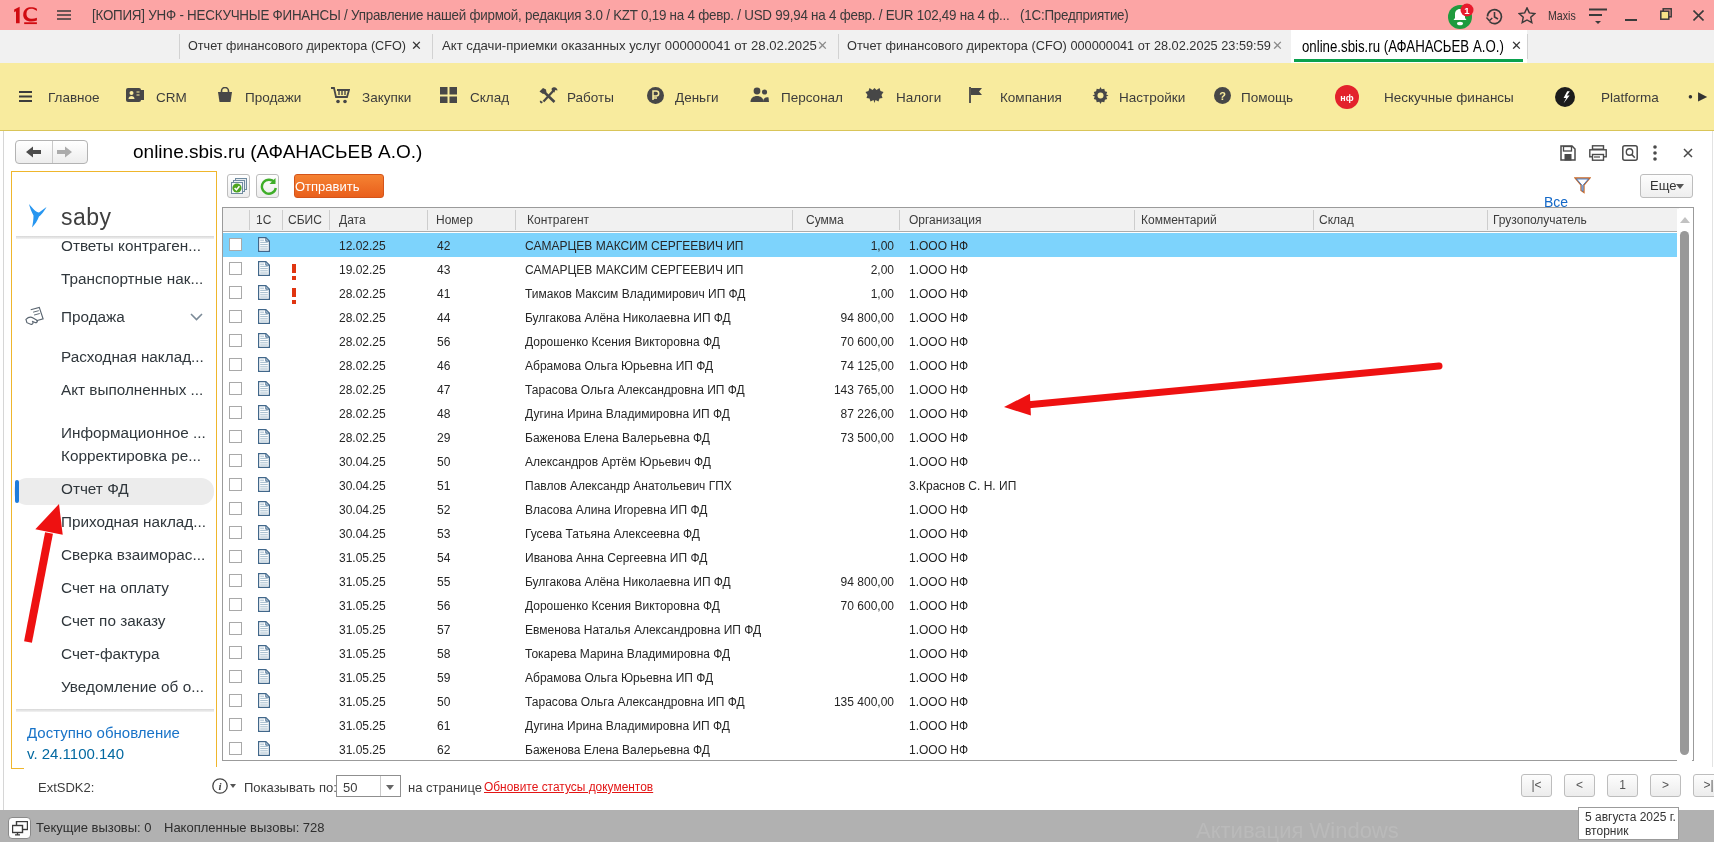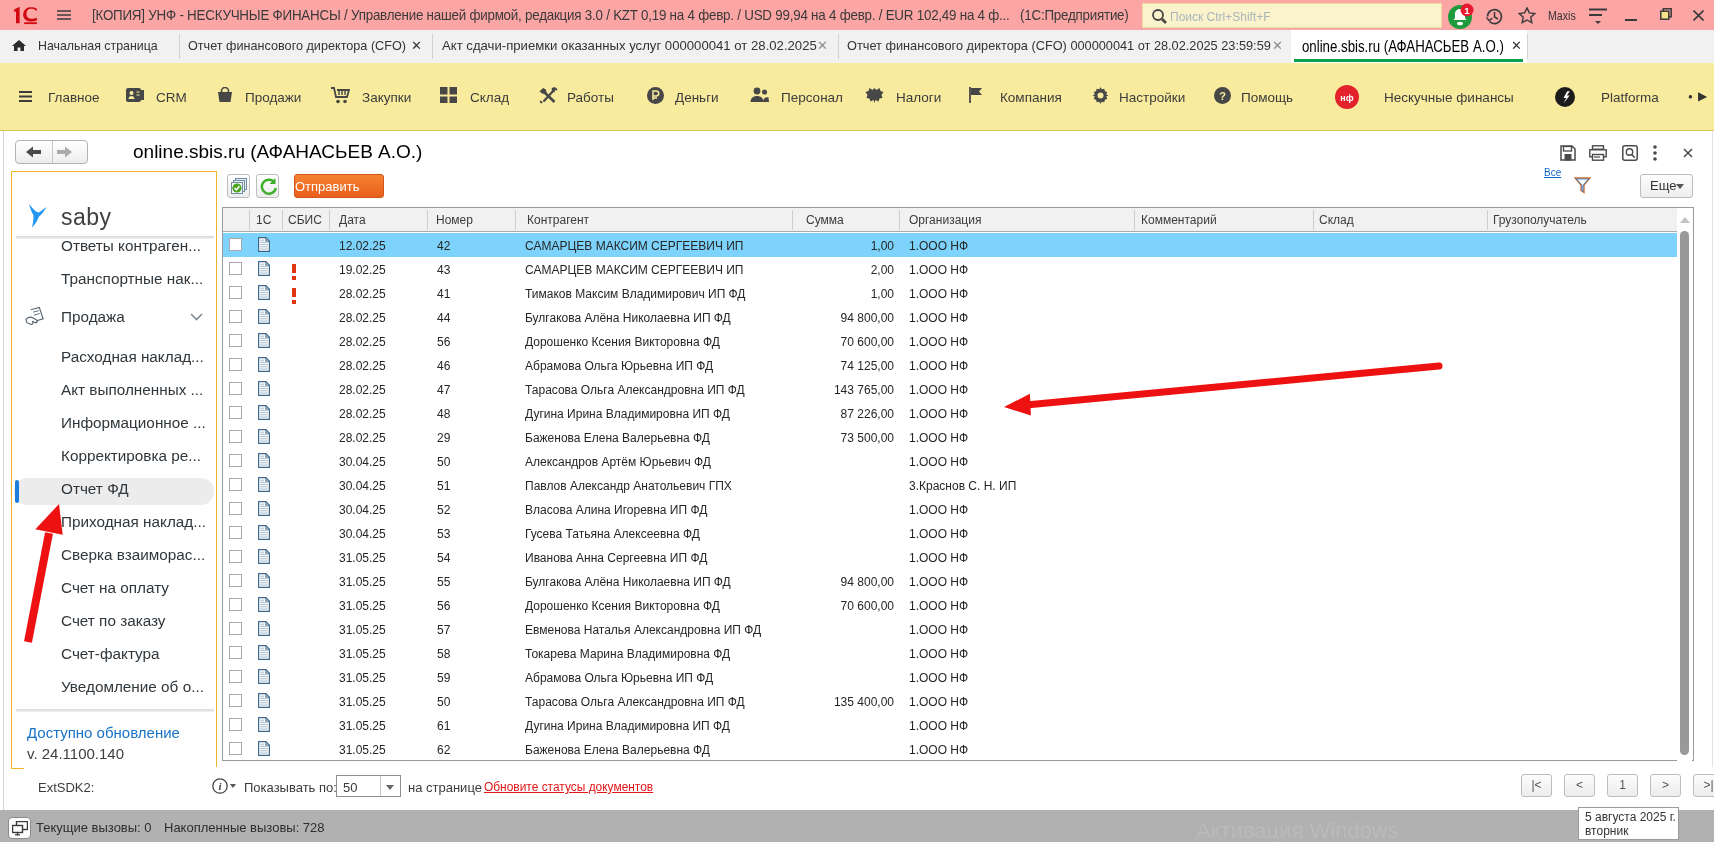--- a/index.html
+++ b/index.html
@@ -39,26 +39,26 @@
 
 #lpanel { position:absolute; left:11px; top:171px; width:206px; height:598px; background:#fff; border:1px solid #efb62c; }
 #saby { position:absolute; left:16px; top:31px; }
 #sabytxt { position:absolute; left:49px; top:32px; font-size:23px; color:#3f3f3f; letter-spacing:0.5px; }
 #lsep1 { position:absolute; left:4px; top:64px; width:198px; height:3px; background:linear-gradient(#d7d7d7,#f3f3f3); }
 .mitem { position:absolute; left:49px; font-size:15.3px; color:#30373c; white-space:nowrap; }
 #selitem { position:absolute; left:2px; top:306px; width:200px; height:27px; background:#ececec; border-radius:13px; }
 #selbar { position:absolute; left:3px; top:308px; width:4px; height:23px; background:#1f7ddb; border-radius:2px; }
 #lsep2 { position:absolute; left:4px; top:537px; width:198px; height:3px; background:linear-gradient(#d7d7d7,#f3f3f3); }
 #upd1 { position:absolute; left:15px; top:552px; font-size:15px; color:#1873c8; }
-#upd2 { position:absolute; left:15px; top:573px; font-size:15px; color:#404040; }
+#upd2 { position:absolute; left:15px; top:573px; font-size:15px; color:#0369a1; }
 
 
 .toolbtn { position:absolute; top:174px; width:23px; height:24px; background:linear-gradient(#ffffff,#ededed); border:1px solid #bdbdbd; border-radius:3px; }
 #btnsend { position:absolute; left:294px; top:174px; width:90px; height:24px; background:linear-gradient(#f58232,#e95f1c); border:1px solid #d4541a; border-radius:3px; color:#fff; font-size:13px; text-align:left; line-height:23px; }
-#vselink { position:absolute; left:1544px; top:167px; font-size:10px; color:#1469c8; text-decoration:underline;text-align:center; }
+#vselink { position:absolute; left:1544px; top:194px; font-size:14px; color:#1469c8; text-decoration:underline;text-align:center; }
 #morebtn { position:absolute; left:1640px; top:174px; width:53px; height:24px; background:linear-gradient(#fdfdfd,#eeeeee); border:1px solid #bdbdbd; border-radius:3px; font-size:13px; color:#333; text-align:left; line-height:22px; padding-left:9px; }
 
 
 #tbl { position:absolute; left:222px; top:207px; width:1472px; height:554px; border:1px solid #9b9b9b; background:#fff; }
 #thead { position:absolute; left:0; top:0; width:1456px; height:24px; background:#f1f1f1; border-bottom:1px solid #ababab; }
 .hcell { position:absolute; top:5px; font-size:12px; color:#3c3c3c; white-space:nowrap; }
 .hsep { position:absolute; top:2px; width:1px; height:20px; background:#cdcdcd; }
 .row { position:absolute; left:0; width:1456px; height:24px; font-size:12px; color:#262626; }
 .row.sel { background:#7dd3fc; }
 .cell { position:absolute; top:6px; white-space:nowrap; }
@@ -86,27 +86,20 @@
   <div id="titlebar">
     <svg id="logo1c" width="28" height="22" viewBox="0 0 28 22">
       <path d="M1 5l6-3v18h-4V7l-2 1Z" fill="#d00a10"></path>
       <path d="M26 4c-6-3-14-2-15 5.5C10 17 18 20 26 17v-3c-6 2.5-11.5 1-11.5-4.5S20 2.5 26 6.5Z" fill="#d00a10"></path>
       <path d="M12 19h14v2H12Z" fill="#d00a10"></path>
     </svg>
     <svg id="hamb" viewBox="0 0 14 10">
         <path d="M0 1h14M0 5h14M0 9h14" stroke="#3a3a3a" stroke-width="1.6"></path>
       </svg>
     <div id="wintitle">[КОПИЯ] УНФ - НЕСКУЧНЫЕ ФИНАНСЫ / Управление нашей фирмой, редакция 3.0 / KZT 0,19 на 4 февр. / USD 99,94 на 4 февр. / EUR 102,49 на 4 ф...&nbsp;&nbsp;&nbsp;(1С:Предприятие)</div>
-    <div id="searchbox">
-      <svg style="position:absolute;left:8px;top:4px" width="17" height="17" viewBox="0 0 17 17">
-          <circle cx="7" cy="7" r="5" fill="none" stroke="#444" stroke-width="1.8"></circle>
-          <path d="M11 11l4 4" stroke="#444" stroke-width="2.6"></path>
-        </svg>
-      <div class="ph">Поиск Ctrl+Shift+F</div>
-    </div>
 
     <svg style="position:absolute;left:1447px;top:3px" width="27" height="27" viewBox="0 0 27 27">
       <circle cx="13" cy="14" r="12" fill="#1f9b3e"></circle>
       <path d="M13 6c-3.3 0-5 2.5-5 5v4l-1.5 2h13L18 15v-4c0-2.5-1.7-5-5-5Z" fill="#fff"></path>
       <ellipse cx="13" cy="20.5" rx="3" ry="1.8" fill="#fff"></ellipse>
       <circle cx="20" cy="7" r="6.5" fill="#e8192c"></circle>
       <text x="20" y="11" font-size="9.5" font-weight="bold" fill="#fff" text-anchor="middle" font-family="Liberation Sans">1</text>
     </svg>
     <svg style="position:absolute;left:1484px;top:6px" width="21" height="21" viewBox="0 0 21 21">
       <path d="M3.5 10.5a7 7 0 1 1 2 5" fill="none" stroke="#3a3a3a" stroke-width="1.7"></path>
@@ -125,26 +118,20 @@
     <svg style="position:absolute;left:1660px;top:8px" width="12" height="12" viewBox="0 0 12 12">
       <rect x="3.2" y="0.8" width="8" height="8" fill="none" stroke="#3a3a3a" stroke-width="1.5"></rect>
       <rect x="0.8" y="3.2" width="8" height="8" fill="#f6e388" stroke="#3a3a3a" stroke-width="1.5"></rect>
     </svg>
     <svg style="position:absolute;left:1693px;top:10px" width="11" height="11" viewBox="0 0 11 11">
       <path d="M0.5 0.5l10 10M10.5 0.5L0.5 10.5" stroke="#3a3a3a" stroke-width="1.6"></path>
     </svg>
   </div>
 
   <div id="tabbar">
-      <div class="tab" style="left:0px;width:179px">
-        <svg style="position:absolute;left:12px;top:10px" width="14" height="11" viewBox="0 0 14 11">
-          <path d="M7 0L0 6h2v5h3.6V7.5h2.8V11H12V6h2Z" fill="#2b2b2b"></path>
-        </svg>
-        <div class="lbl" style="left:38px;transform:scaleX(0.916);transform-origin:0 0">Начальная страница</div>
-      </div>
       <div class="tabsep" style="left:179px"></div>
       <div class="tab" style="left:179px;width:253px">
         <div class="lbl" style="left:9px;transform:scaleX(0.936);transform-origin:0 0">Отчет финансового директора (CFO)</div>
         <div class="tabx" style="position:absolute;right:10px;top:8px;color:#333">✕</div>
       </div>
       <div class="tabsep" style="left:432px"></div>
       <div class="tab" style="left:432px;width:406px">
         <div class="lbl" style="left:10px;transform:scaleX(0.974);transform-origin:0 0">Акт сдачи-приемки оказанных услуг 000000041 от 28.02.2025</div>
         <div class="tabx" style="position:absolute;right:10px;top:8px;color:#8a8a8a">✕</div>
       </div>
@@ -305,21 +292,21 @@
         <path d="M7 4l9-2.5 4 12-7 2" fill="none" stroke="#5a6570" stroke-width="1.2"></path>
         <path d="M9.5 6.5l6-1.6M10.5 9.5l6-1.6" stroke="#5a6570" stroke-width="1"></path>
         <path d="M2 14c2.5-2.5 5-3 7.5-1.5l4 2.5c1.5 1-0.5 3-2 2.3l-3-1.4c2 1.8 0.6 4-1.5 3.2L3 17.5Z" fill="none" stroke="#5a6570" stroke-width="1.2"></path>
       </svg>
       <div class="mitem" style="top:136px">Продажа</div>
       <svg style="position:absolute;left:178px;top:141px" width="13" height="8" viewBox="0 0 13 8">
         <path d="M1 1l5.5 5.5L12 1" stroke="#7b8a97" stroke-width="1.6" fill="none"></path>
       </svg>
       <div class="mitem" style="top:176px">Расходная наклад...</div>
       <div class="mitem" style="top:209px">Акт выполненных ...</div>
-      <div class="mitem" style="top:242px">Информационное ...</div>
+      <div class="mitem" style="top:252px">Информационное ...</div>
       <div class="mitem" style="top:275px">Корректировка ре...</div>
       <div class="mitem" style="top:308px">Отчет ФД</div>
       <div class="mitem" style="top:341px">Приходная наклад...</div>
       <div class="mitem" style="top:374px">Сверка взаиморас...</div>
       <div class="mitem" style="top:407px">Счет на оплату</div>
       <div class="mitem" style="top:440px">Счет по заказу</div>
       <div class="mitem" style="top:473px">Счет-фактура</div>
       <div class="mitem" style="top:506px">Уведомление об о...</div>
       <div id="lsep2"></div>
       <div id="upd1">Доступно обновление</div>

